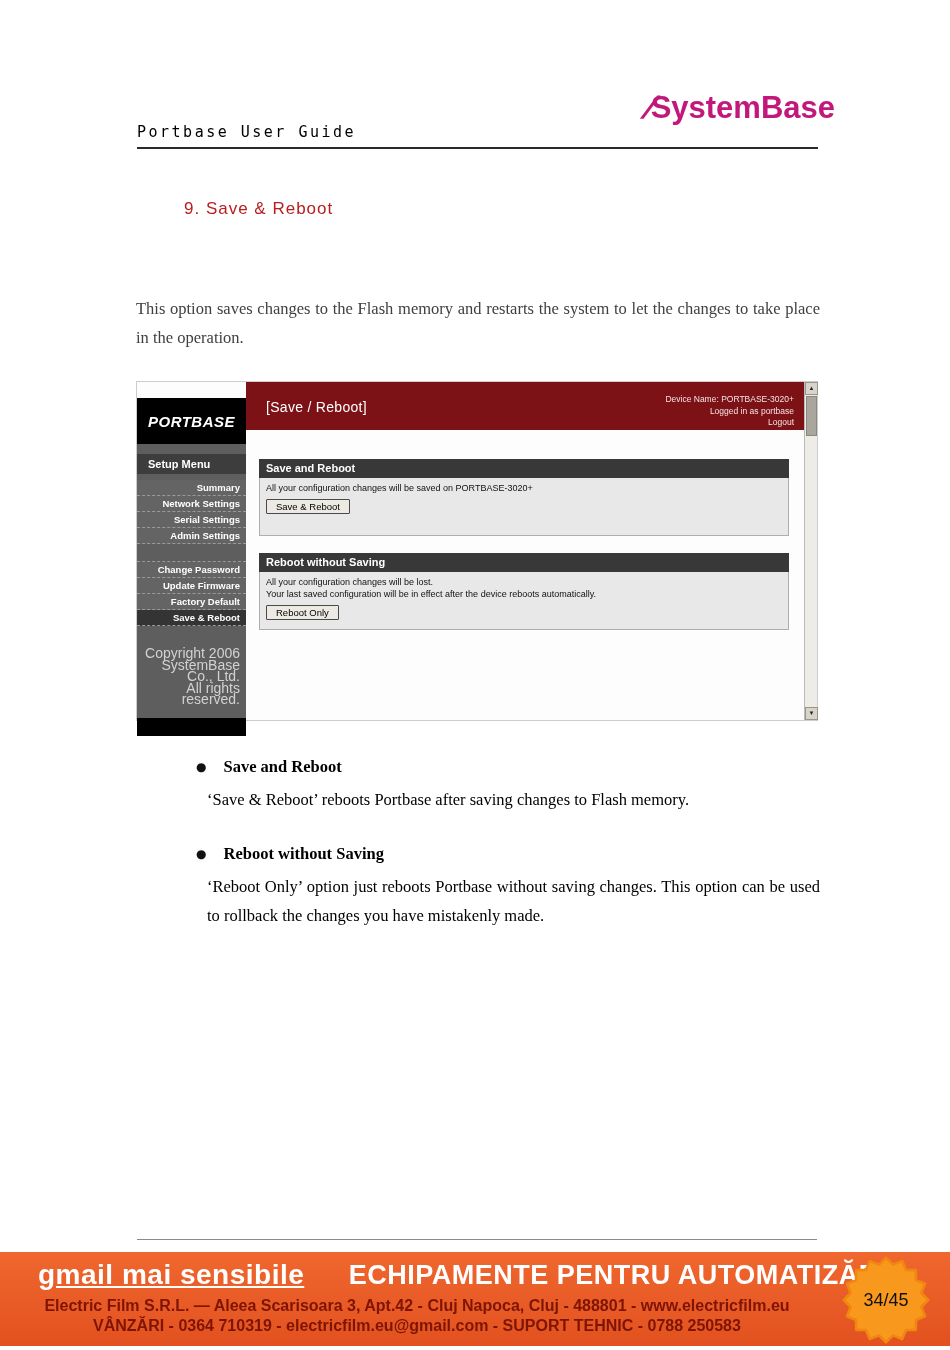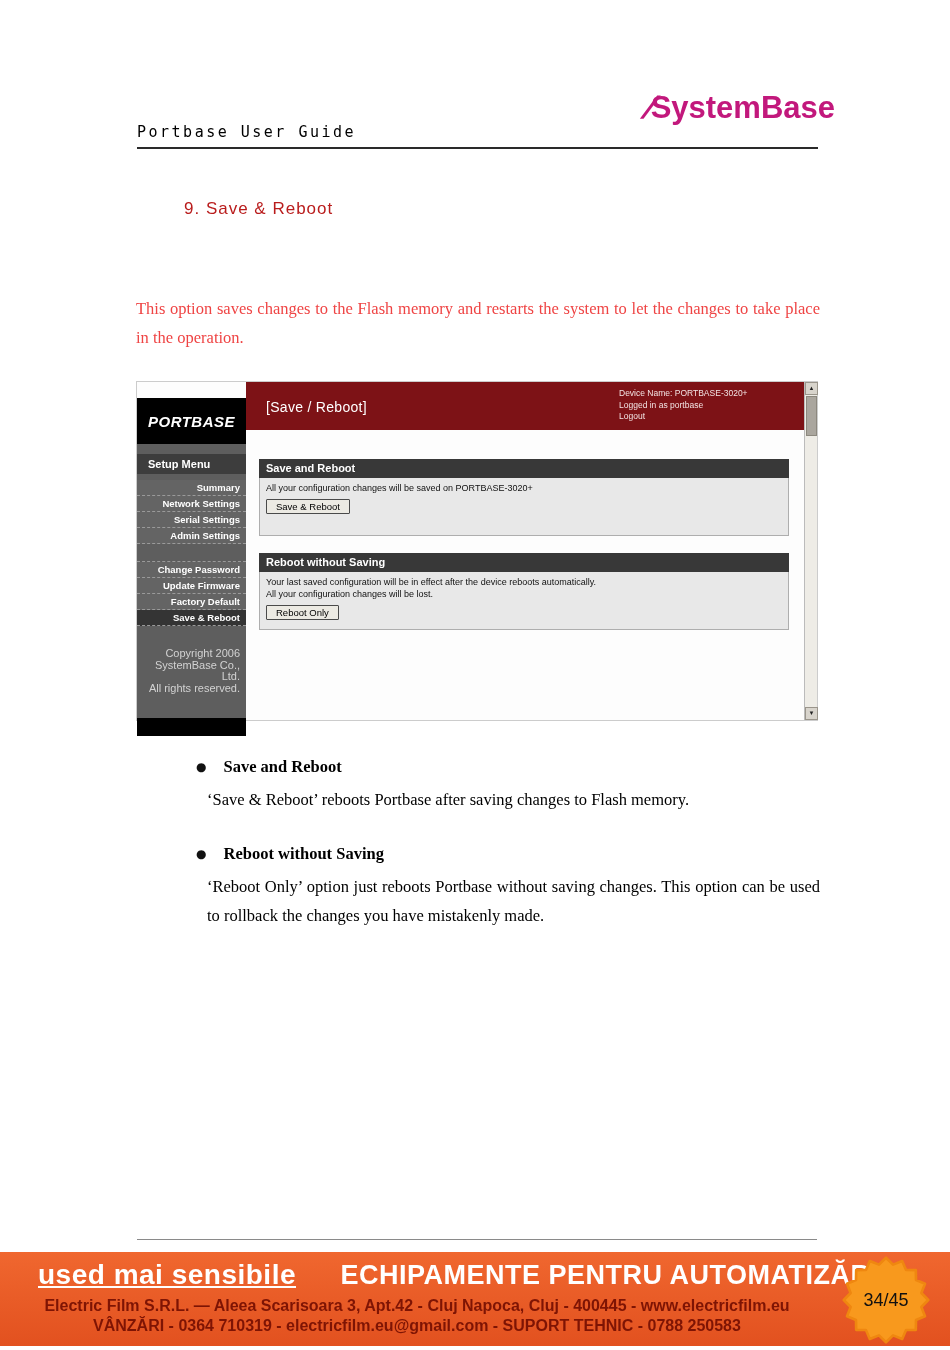--- a/index.html
+++ b/index.html
@@ -6,37 +6,37 @@
   html,body { width:950px; height:1350px; }
   body { position:relative; background:#ffffff; font-family:"Liberation Serif", serif; overflow:hidden; }
 
   
   .brand-logo { position:absolute; top:90px; left:645px; font-family:"Liberation Sans",sans-serif; font-weight:bold; font-size:31px; color:#c2187c; }
   .brand-logo .slash { display:inline-block; transform:skewX(-20deg); margin-right:-3px; font-style:italic; }
   .guide-title { position:absolute; top:123px; left:137px; font-family:"DejaVu Sans Mono",monospace; font-size:15px; letter-spacing:2.5px; color:#000; }
   .header-rule { position:absolute; top:147px; left:137px; width:681px; border-top:2px solid #2a2a2a; }
 
   .section-heading { position:absolute; top:199px; left:184px; font-family:Liberation Sans, sans-serif; font-size:17px; letter-spacing:1px; color:#b91c1c; }
-  .intro { position:absolute; top:294px; left:136px; width:684px; font-size:16.5px; line-height:29px; text-align:justify; color:#ef4444; }
+  .intro { position:absolute; top:294px; left:136px; width:684px; font-size:16.5px; line-height:29px; text-align:justify; color:#404040; }
 
   
   .shot { position:absolute; top:382px; left:137px; width:680px; height:338px; background:#fdfdfd; font-family:"Liberation Sans",sans-serif; outline:1px solid #cccccc; }
   .ss-sidebar { position:absolute; left:0; top:16px; width:109px; height:338px; background:#5e5e5e; }
   .ss-logo { position:absolute; left:0; top:0; width:109px; height:46px; background:#000; color:#fff; display:flex; align-items:center; justify-content:center; font-weight:bold; letter-spacing:0.5px; font-size:15px; font-style:italic; }
   .ss-menu-title { position:absolute; left:0; top:56px; width:109px; height:20px; line-height:20px; background:#3d3d3d; color:#fff; font-size:11px; font-weight:bold; padding-left:11px; }
   .ss-menu { position:absolute; left:0; top:82px; width:109px; }
   .ss-item { height:16px; line-height:15px; text-align:right; padding-right:6px; color:#fff; font-size:9.5px; font-weight:bold; border-bottom:1px dashed #9a9a9a; background:#646464; cursor:pointer; }
   .ss-item.spacer { height:18px; background:#5e5e5e; cursor:default; }
   .ss-item.active { background:#343434; }
-  .ss-copy { position:absolute; left:0; top:250px; width:103px; text-align:right; color:#d2d2d2; font-size:11px; line-height:11.5px; }
+  .ss-copy { position:absolute; left:0; top:250px; width:103px; text-align:right; color:#d2d2d2; font-size:14px; line-height:11.5px; }
   .ss-side-bottom { position:absolute; left:0; top:320px; width:109px; height:18px; background:#000; }
 
   .ss-topbar { position:absolute; left:109px; top:0; width:558px; height:48px; background:#7d1216; color:#fff; }
   .ss-page-title { position:absolute; left:20px; top:17px; font-size:14px; letter-spacing:0.3px; }
-  .ss-device { position:absolute; right:10px; top:6px; width:175px; text-align:left; font-size:8.5px; line-height:11.5px; color:#f3e3e3; }
+  .ss-device { position:absolute; right:10px; top:12px; width:175px; text-align:right; font-size:8.5px; line-height:11.5px; color:#f3e3e3; }
   .ss-device .logout { cursor:pointer; }
 
   .ss-main { position:absolute; left:109px; top:48px; width:558px; height:290px; background:#fdfdfd; }
   .ss-panel { position:absolute; left:13px; width:530px; }
   .ss-panel-header { height:19px; line-height:19px; background:#383838; color:#fff; font-size:11px; font-weight:bold; padding-left:7px; }
   .ss-panel-body { height:58px; background:#e8e8e8; border:1px solid #aeaeae; border-top:none; padding:4px 6px 0 6px; font-size:9px; line-height:12px; color:#111; }
   .ss-btn { margin-top:5px; font-family:"Liberation Sans",sans-serif; font-size:9.5px; padding:1px 9px; background:#eceae3; border:1px solid #4a4a4a; border-radius:1px; cursor:pointer; }
 
   .ss-scrollbar { position:absolute; left:667px; top:0; width:13px; height:338px; background:#eeece6; border-left:1px solid #bbb; }
   .ss-scroll-btn { position:absolute; left:0; width:13px; height:13px; background:#d8d4cc; border:1px solid #9a958b; font-size:6px; line-height:11px; text-align:center; color:#222; cursor:pointer; }
@@ -110,22 +110,22 @@
     <div class="ss-panel" style="top:29px">
       <div class="ss-panel-header">Save and Reboot</div>
       <div class="ss-panel-body">
         <div>All your configuration changes will be saved on PORTBASE-3020+</div>
         <button class="ss-btn">Save &amp; Reboot</button>
       </div>
     </div>
     <div class="ss-panel" style="top:123px">
       <div class="ss-panel-header">Reboot without Saving</div>
       <div class="ss-panel-body">
+        <div>All your configuration changes will be lost.</div>
         <div>Your last saved configuration will be in effect after the device reboots automatically.</div>
-        <div>All your configuration changes will be lost.</div>
         <button class="ss-btn">Reboot Only</button>
       </div>
     </div>
   </div>
 
   <div class="ss-scrollbar">
     <div class="ss-scroll-btn" style="top:0">▲</div>
     <div class="ss-scroll-thumb"></div>
     <div class="ss-scroll-btn" style="bottom:0">▼</div>
   </div>
@@ -139,24 +139,24 @@
 
 <div class="bullet-row" style="top:844px">
   <span class="bullet-dot">●</span>
   <span class="bullet-title">Reboot without Saving</span>
 </div>
 <div class="bullet-text" style="top:872px">‘Reboot Only’ option just reboots Portbase without saving changes. This option can be used to rollback the changes you have mistakenly made.</div>
 
 <div class="footer-rule"></div>
 <div class="footer-band">
   <div class="tagline">
-    <span class="tagline-left">used mai sensibile</span>
+    <span class="tagline-left">gmail mai sensibile</span>
     <span class="tagline-right">ECHIPAMENTE PENTRU AUTOMATIZĂRI</span>
   </div>
-  <div class="footer-address">Electric Film S.R.L. — Aleea Scarisoara 3, Apt.42 - Cluj Napoca, Cluj - 400445 - www.electricfilm.eu</div>
+  <div class="footer-address">Electric Film S.R.L. — Aleea Scarisoara 3, Apt.42 - Cluj Napoca, Cluj - 488801 - www.electricfilm.eu</div>
   <div class="footer-contact">VÂNZĂRI - 0364 710319 - electricfilm.eu@gmail.com - SUPORT TEHNIC - 0788 250583</div>
 </div>
 
 <div class="badge">
   <svg viewBox="-50 -50 100 100">
     <polygon points="48,0 40.2,8 44.3,18.4 34.1,22.8 33.9,33.9 22.8,34.1 18.4,44.3 8,40.2 0,48 -8,40.2 -18.4,44.3 -22.8,34.1 -33.9,33.9 -34.1,22.8 -44.3,18.4 -40.2,8 -48,0 -40.2,-8 -44.3,-18.4 -34.1,-22.8 -33.9,-33.9 -22.8,-34.1 -18.4,-44.3 -8,-40.2 0,-48 8,-40.2 18.4,-44.3 22.8,-34.1 33.9,-33.9 34.1,-22.8 44.3,-18.4 40.2,-8" fill="#f8991d" stroke="#ef8710" stroke-width="3" stroke-linejoin="round"></polygon>
   </svg>
   <div class="badge-num">34/45</div>
 </div>
 

